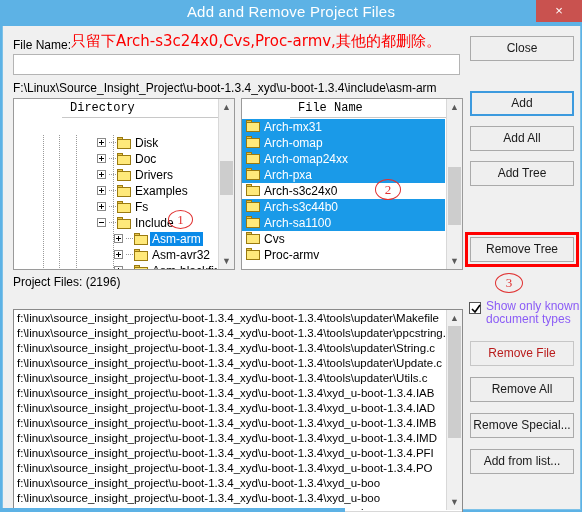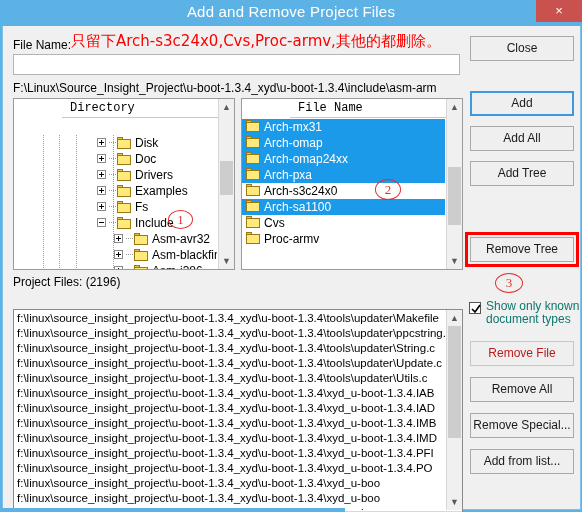--- a/index.html
+++ b/index.html
@@ -229,21 +229,21 @@
 
   
   #chk-wrap { position: absolute; left: 466px; top: 275px; width: 112px; }
   #chk-box {
     position: absolute; left: 0; top: 1px; width: 12px; height: 12px;
     background: #ffffff; border: 1px solid #555; cursor: pointer;
   }
   #chk-box svg { position: absolute; left: 1px; top: 1px; }
   #chk-label {
     position: absolute; left: 17px; top: -1px; width: 96px;
-    font-size: 12px; color: #0f766e; line-height: 13px;
+    font-size: 12px; color: #8b5cf6; line-height: 13px;
   }
 
   
   .circle-note {
     position: absolute;
     border: 1.6px solid #e03030;
     border-radius: 50%;
     color: #e03030;
     font-size: 13px; text-align: center;
     font-family: "Liberation Serif", serif;
@@ -341,20 +341,29 @@
             <span class="tree-label" style="left: 119px;">Fs</span>
           </div>
           <div class="tree-row">
             <span class="tw" style="left: 83px;"></span>
             <span class="tdash" style="left: 95px;"></span>
             <span class="folder" style="left: 103px;">
               <span class="tab"></span>
               <span class="body"></span>
             </span>
             <span class="tree-label" style="left: 119px;">Include</span>
+          </div>
+          <div class="tree-row">
+            <span class="tw plus" style="left: 100px;"></span>
+            <span class="tdash" style="left: 112px;"></span>
+            <span class="folder" style="left: 120px;">
+              <span class="tab"></span>
+              <span class="body"></span>
+            </span>
+            <span class="tree-label sel" style="left: 136px;">Asm-arm</span>
           </div>
           <div class="tree-row">
             <span class="tw plus" style="left: 100px;"></span>
             <span class="tdash" style="left: 112px;"></span>
             <span class="folder" style="left: 120px;">
               <span class="tab"></span>
               <span class="body"></span>
             </span>
             <span class="tree-label" style="left: 136px;">Asm-avr32</span>
           </div>
@@ -384,20 +393,21 @@
     </div>
 
     <div class="panel" id="file-panel">
       <div class="panel-header" style="width:100%">File Name</div>
       <div id="file-list">
           <div class="file-row sel"><span class="folder"><span class="tab"></span><span class="body"></span></span><span class="fname">Arch-mx31</span></div>
           <div class="file-row sel"><span class="folder"><span class="tab"></span><span class="body"></span></span><span class="fname">Arch-omap</span></div>
           <div class="file-row sel"><span class="folder"><span class="tab"></span><span class="body"></span></span><span class="fname">Arch-omap24xx</span></div>
           <div class="file-row sel"><span class="folder"><span class="tab"></span><span class="body"></span></span><span class="fname">Arch-pxa</span></div>
           <div class="file-row"><span class="folder"><span class="tab"></span><span class="body"></span></span><span class="fname">Arch-s3c24x0</span></div>
+          <div class="file-row sel"><span class="folder"><span class="tab"></span><span class="body"></span></span><span class="fname">Arch-s3c44b0</span></div>
           <div class="file-row sel"><span class="folder"><span class="tab"></span><span class="body"></span></span><span class="fname">Arch-sa1100</span></div>
           <div class="file-row"><span class="folder"><span class="tab"></span><span class="body"></span></span><span class="fname">Cvs</span></div>
           <div class="file-row"><span class="folder"><span class="tab"></span><span class="body"></span></span><span class="fname">Proc-armv</span></div>
         </div>
       <div class="vscroll">
         <div class="arrow up">▲</div>
         <div class="thumb" style="top:68px;height:58px"></div>
         <div class="arrow down">▼</div>
       </div>
     </div>

